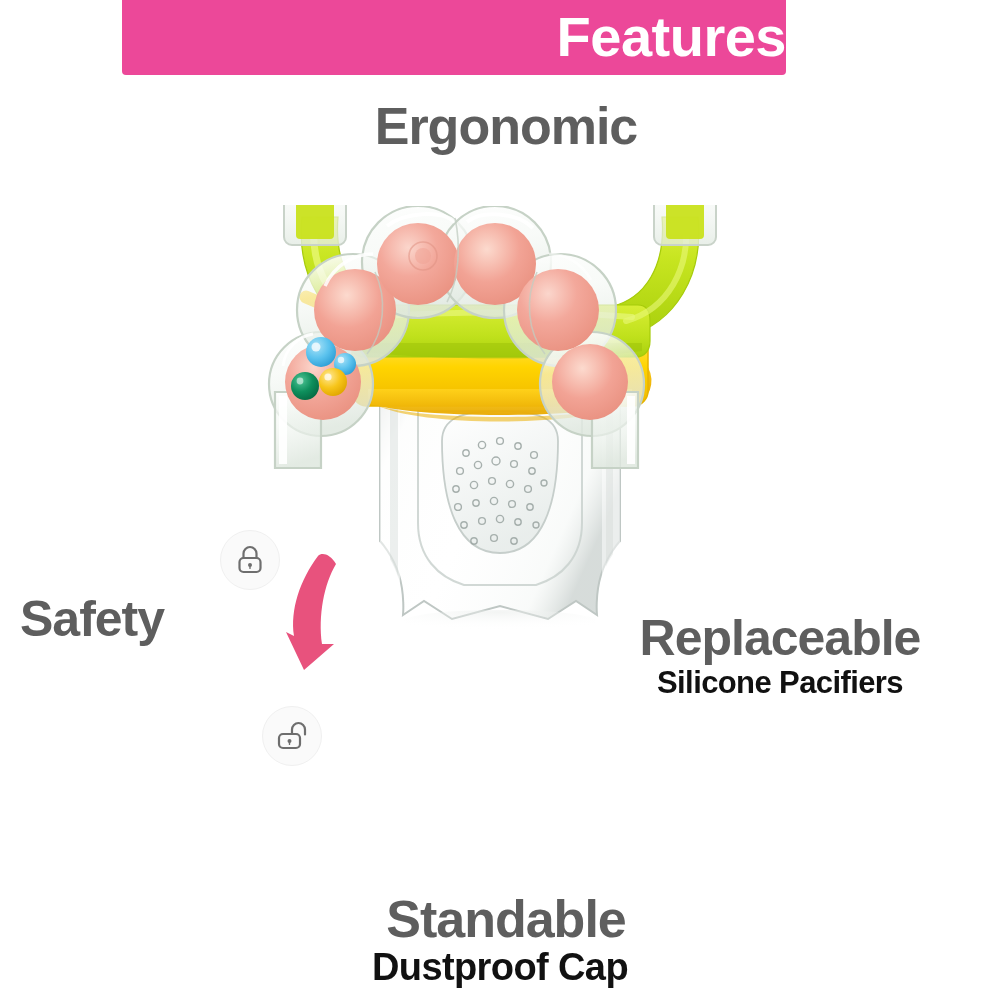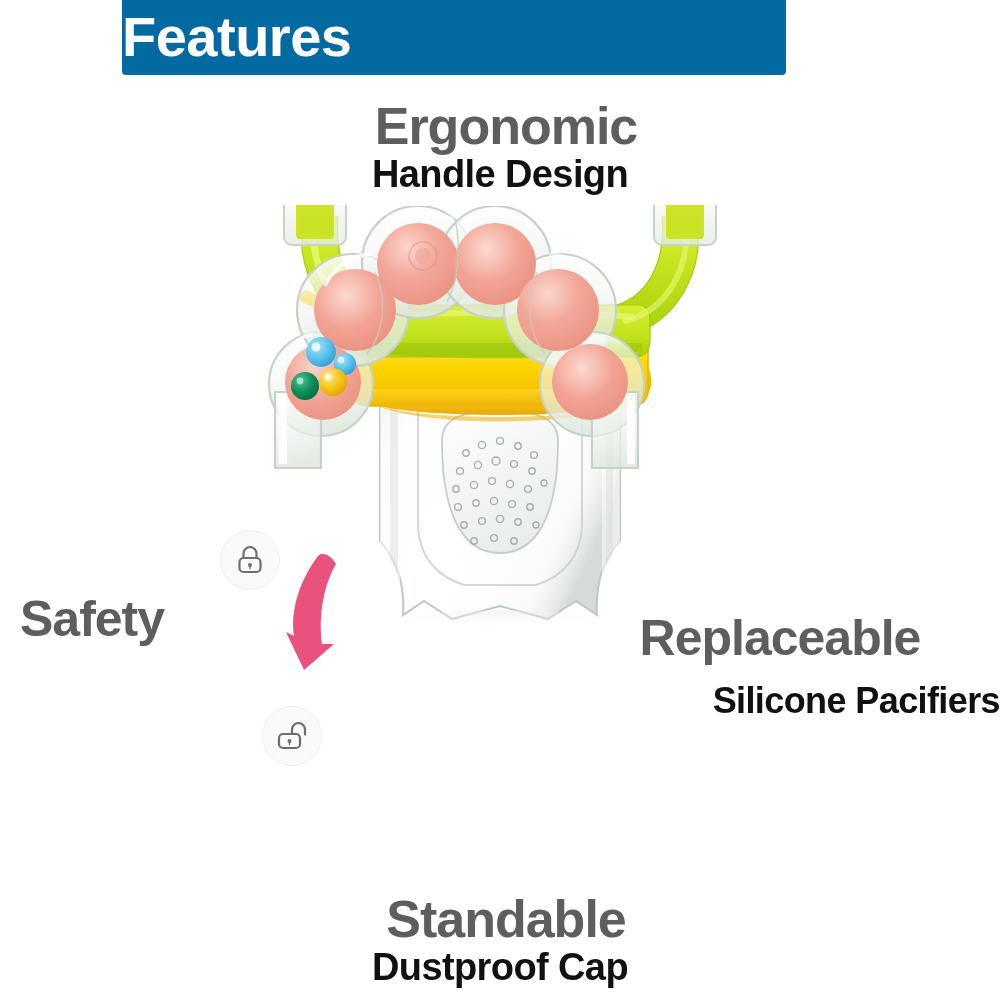--- a/index.html
+++ b/index.html
@@ -16,26 +16,26 @@
     -webkit-font-smoothing: antialiased;
   }
 
   
   .banner {
     position: absolute;
     left: 122px;
     top: 0px;
     width: 664px;
     height: 75px;
-    background: #0369a1;
+    background: #ec4899;
     border-bottom-left-radius: 4px;
     border-bottom-right-radius: 4px;
     display: flex;
     align-items: center;
-    justify-content: flex-start;
+    justify-content: flex-end;
   }
   .banner-title {
     color: #ffffff;
     font-size: 56px;
     font-weight: bold;
     letter-spacing: -0.5px;
     line-height: 1;
     margin-top: -2px;
   }
 
@@ -75,21 +75,21 @@
   #callout-safety .hl { font-size: 50px; }
   #callout-safety .sub { font-size: 36px; margin-top: 1px; }
 
   #callout-replaceable {
     left: 560px;
     top: 613px;
     width: 440px;
     text-align: center;
   }
   #callout-replaceable .hl { font-size: 50px; }
-  #callout-replaceable .sub { font-size: 36px; margin-top: 19px; text-align: right; }
+  #callout-replaceable .sub { font-size: 31px; margin-top: 3px; }
 
   #callout-standable {
     left: 0;
     top: 893px;
     width: 1000px;
   }
   #callout-standable .hl { font-size: 52px; padding-left: 12px; }
   #callout-standable .sub { font-size: 38px; margin-top: 2px; }
 
   
@@ -376,21 +376,20 @@
 
     <g opacity="0.9">
       <rect x="24" y="190" width="8" height="68" fill="#FFFFFF"></rect>
       <rect x="372" y="190" width="8" height="68" fill="#FFFFFF"></rect>
     </g>
   </svg>
 </div>
 
 <div class="callout" id="callout-ergonomic">
   <span class="hl">Ergonomic</span>
-  <span class="sub">Handle Design</span>
 </div>
 
 <div class="callout" id="callout-safety">
   <span class="hl">Safety</span>
 </div>
 
 <div class="callout" id="callout-replaceable">
   <span class="hl">Replaceable</span>
   <span class="sub">Silicone Pacifiers</span>
 </div>

